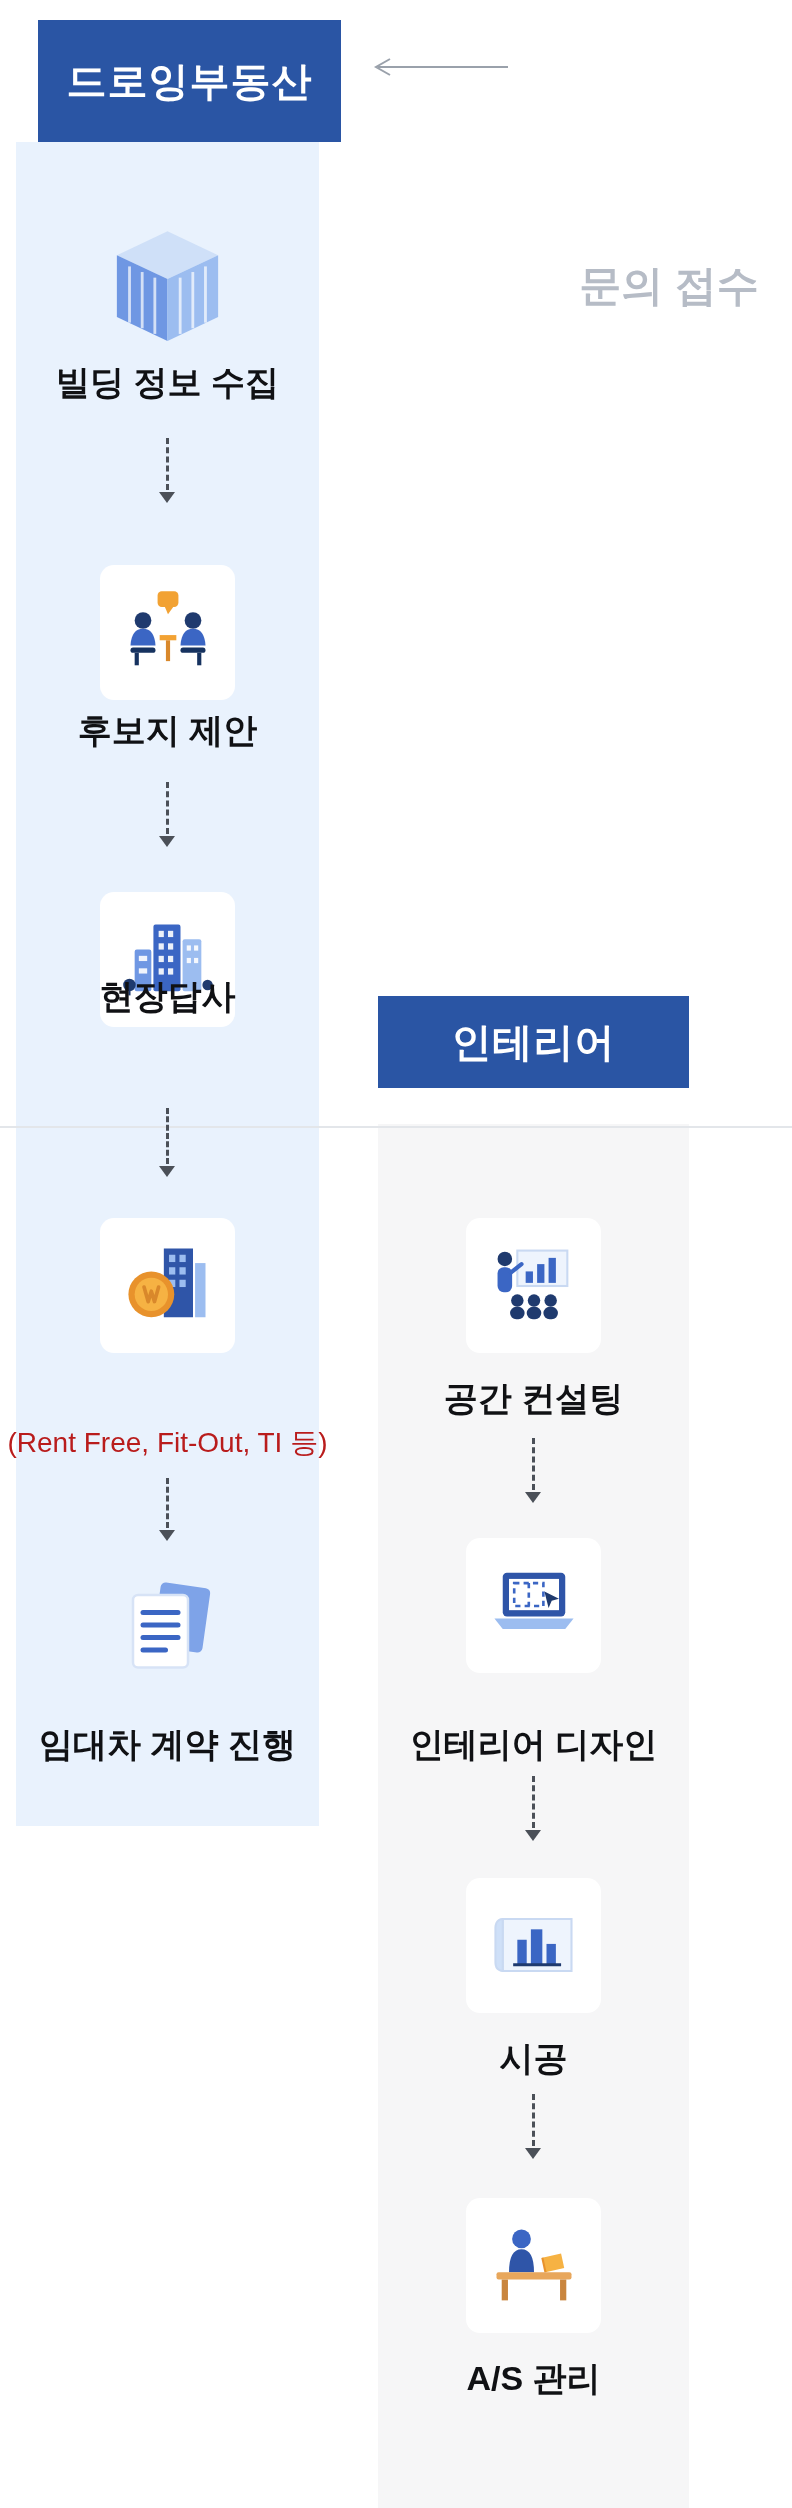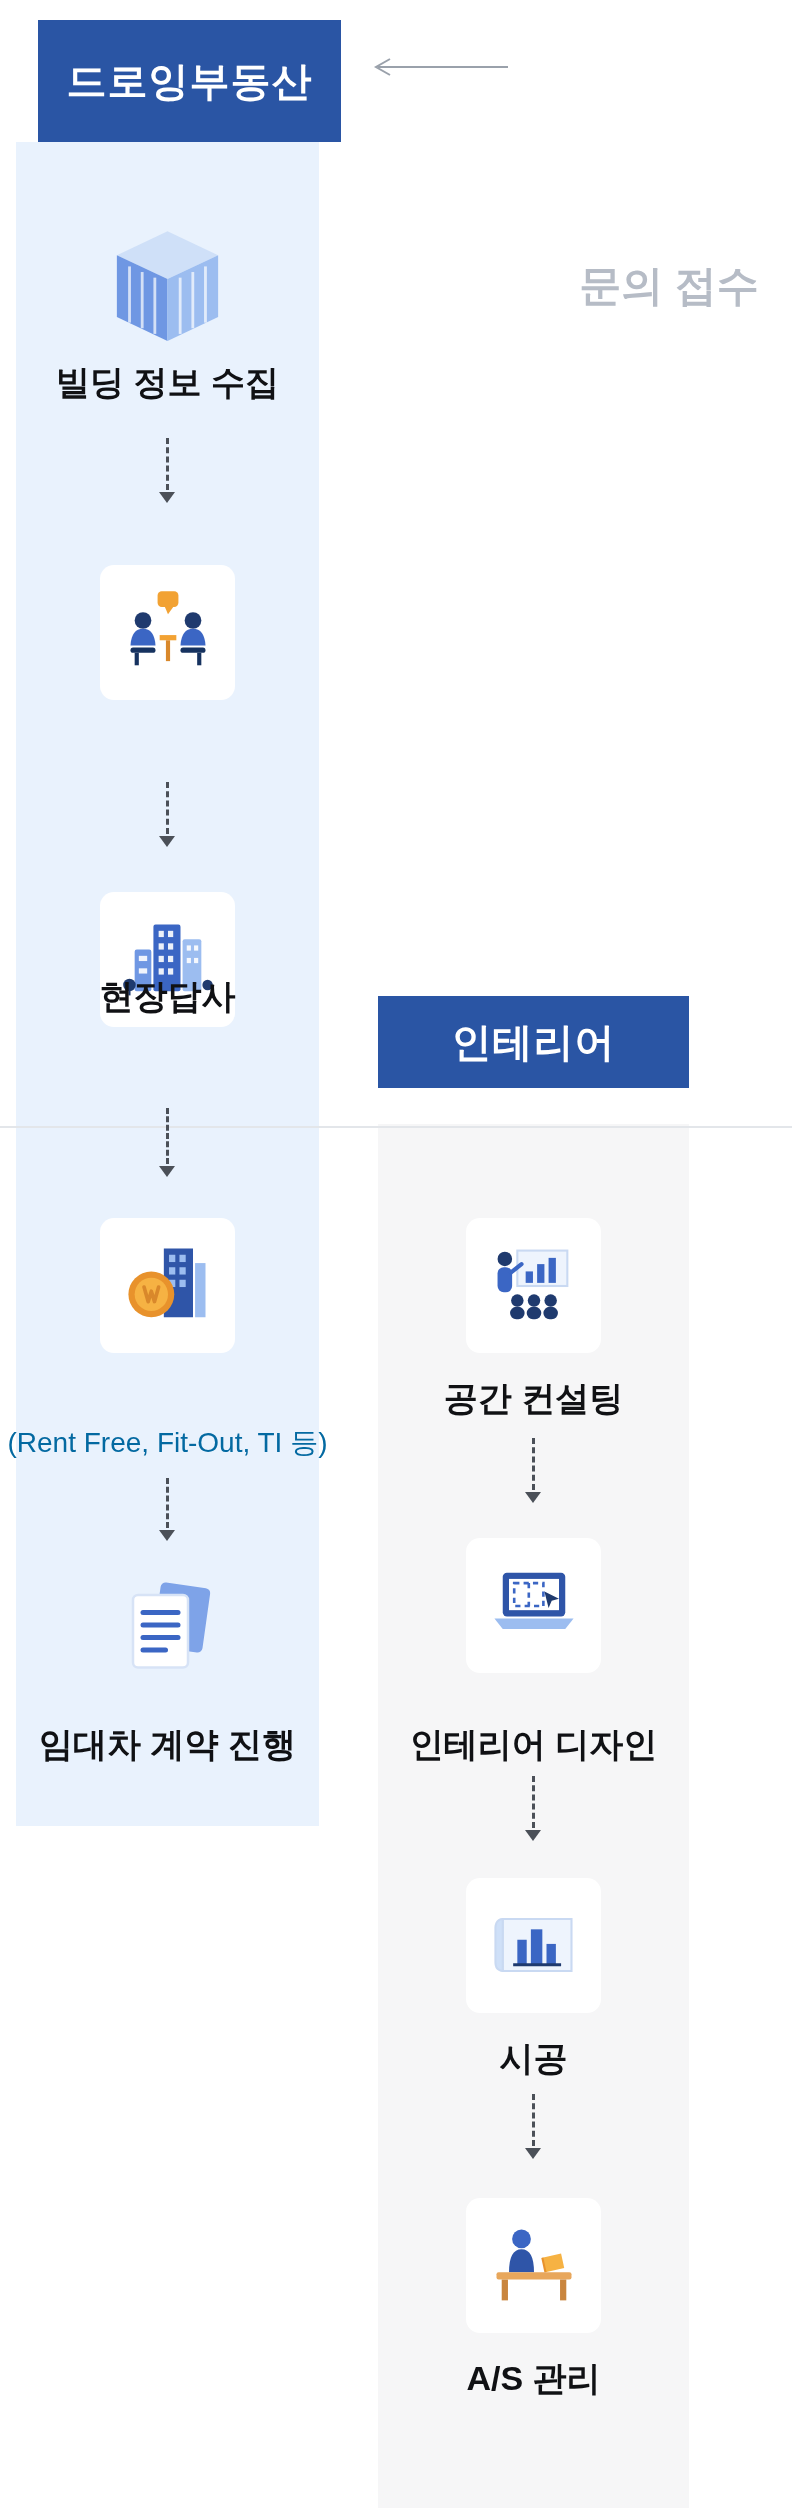--- a/index.html
+++ b/index.html
@@ -37,21 +37,21 @@
     display:flex;align-items:center;justify-content:center;
   }
   .step-label{
     position:absolute;text-align:center;font-size:34px;font-weight:700;
     color:var(--label-text,#101114);line-height:1.2;
   }
   .lbl-l{left:16px;width:303px;}
   .lbl-r{left:378px;width:311px;}
   .sub-label{
     position:absolute;left:0;top:1424px;width:335px;text-align:center;
-    font-size:28px;font-weight:400;color:#0369a1;
+    font-size:28px;font-weight:400;color:#b91c1c;
   }
   .varrow{position:absolute;width:24px;display:flex;flex-direction:column;align-items:center;}
   .varrow .dash{width:0;border-left:3px dashed var(--dash-gray,#4b5058);}
   .varrow .head{
     width:0;height:0;border-left:8px solid transparent;border-right:8px solid transparent;
     border-top:11px solid var(--dash-gray,#4b5058);margin-top:2px;
   }
 </style>
 </head>
 <body>
@@ -107,20 +107,21 @@
       <circle cx="72" cy="36" r="8" fill="#1f3a6e"></circle>
       <path d="M60 60 q1 -16 12 -16 t12 16 z" fill="#3b66c4"></path>
       <rect x="40" y="50" width="16" height="5" fill="#f2a233"></rect>
       <rect x="46" y="55" width="4" height="20" fill="#d9882b"></rect>
       <rect x="12" y="62" width="24" height="5" rx="2.5" fill="#16325f"></rect>
       <rect x="60" y="62" width="24" height="5" rx="2.5" fill="#16325f"></rect>
       <rect x="16" y="67" width="4" height="12" fill="#16325f"></rect>
       <rect x="76" y="67" width="4" height="12" fill="#16325f"></rect>
     </svg>
   </div>
+  <div class="step-label lbl-l" style="top:710px;">후보지 제안</div>
   <div class="varrow" style="left:155px;top:782px;">
     <div class="dash" style="height:52px;"></div>
       <div class="head"></div>
   </div>
 
   <div class="icon-box" style="left:100px;top:892px;">
     <svg viewBox="0 0 96 96" width="100" height="100">
       <rect x="34" y="14" width="26" height="64" rx="2" fill="#3b66c4"></rect>
       <rect x="62" y="28" width="18" height="50" rx="2" fill="#9cbdf0"></rect>
       <rect x="16" y="38" width="16" height="40" rx="2" fill="#6f97e3"></rect>

